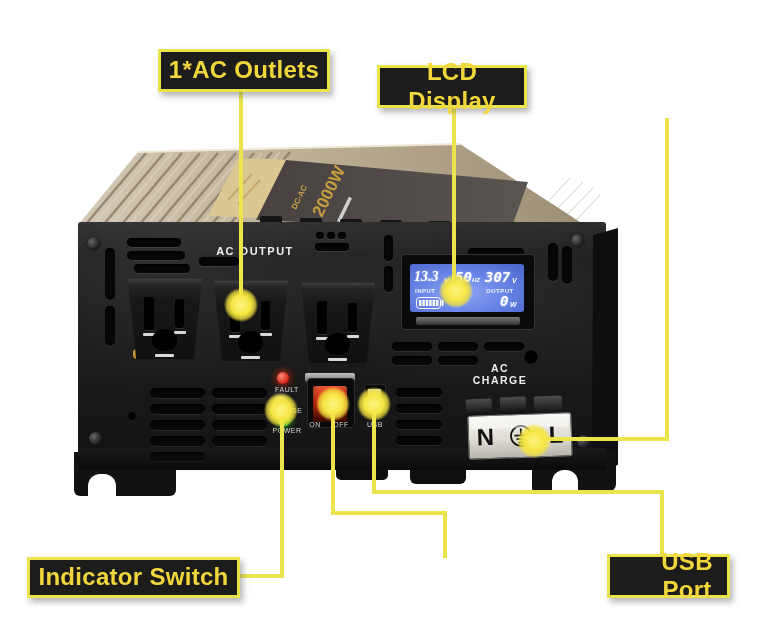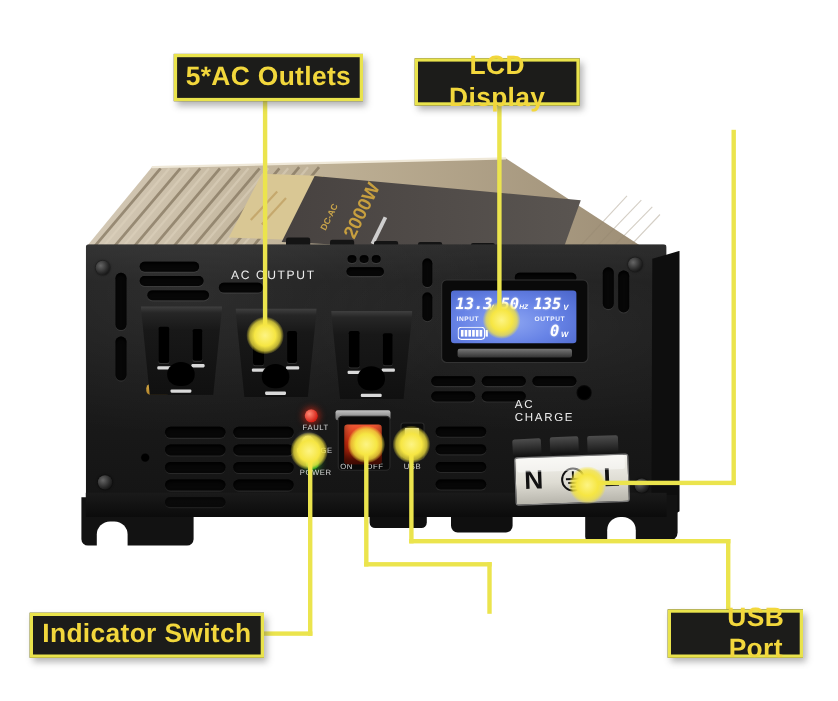--- a/index.html
+++ b/index.html
@@ -35,21 +35,21 @@
   .tab{position:absolute;background:#0f0f0f;z-index:6;}
   .screw{position:absolute;width:13px;height:13px;border-radius:50%;z-index:9;
          background:radial-gradient(circle at 35% 35%,#666 0%,#2a2a2a 55%,#000 100%);
          box-shadow:0 0 2px #000;}
   .vent{position:absolute;background:#070707;border-radius:5px;z-index:9;
         box-shadow:inset 0 2px 3px #000,0 1px 0 rgba(255,255,255,.08);}
   .hole{position:absolute;border-radius:50%;background:radial-gradient(circle,#000 55%,#222);z-index:9;}
   .amber{position:absolute;left:133px;top:349px;width:22px;height:10px;border-radius:4px;
          background:linear-gradient(180deg,#d8ab45,#b3842a);z-index:9;}
 
-  .panel-text{position:absolute;color:#ededed;font-weight:normal;letter-spacing:1.5px;z-index:10;}
+  .panel-text{position:absolute;color:#ededed;font-weight:bold;letter-spacing:1.5px;z-index:10;text-align:center;}
 
   
   .outlet{position:absolute;width:74px;height:82px;z-index:10;
           clip-path:polygon(0 2%,100% 2%,89% 100%,11% 100%);
           background:linear-gradient(180deg,#474747 0%,#262626 9%,#181818 28%,#101010 100%);}
   .slot{position:absolute;background:#000;border-radius:2px;box-shadow:0 1px 0 rgba(255,255,255,.12);}
   .tick{position:absolute;background:#d9d9d9;border-radius:1px;}
   .ground{position:absolute;background:#000;border-radius:50% 50% 46% 46%;}
 
   
@@ -235,25 +235,25 @@
       <div class="slot" style="left:16px;top:20px;width:10px;height:33px;"></div>
       <div class="tick" style="left:15px;top:56px;width:13px;height:3px;"></div>
       <div class="slot" style="left:47px;top:22px;width:9px;height:29px;"></div>
       <div class="tick" style="left:46px;top:54px;width:12px;height:3px;"></div>
       <div class="ground" style="left:24px;top:52px;width:25px;height:22px;"></div>
       <div class="tick" style="left:27px;top:77px;width:19px;height:3px;"></div>
     </div>
 
     <div class="lcd">
       <div class="lcd-screen">
-        <span class="abs seg" style="left:4px;top:5px;font-size:14px;">13.3</span>
+        <span class="abs seg" style="left:4px;top:5px;font-size:14px;font-family:Liberation Serif, serif;">13.3</span>
         <span class="abs unit" style="left:34px;top:13px;">V</span>
         <span class="abs seg" style="left:45px;top:5px;font-size:14px;">50</span>
         <span class="abs unit" style="left:62px;top:13px;font-size:6px;">HZ</span>
-        <span class="abs seg" style="left:75px;top:5px;font-size:14px;">135</span>
+        <span class="abs seg" style="left:75px;top:5px;font-size:14px;">307</span>
         <span class="abs unit" style="left:102px;top:13px;">V</span>
         <span class="lcd-lab" style="left:5px;top:24px;">INPUT</span>
         <span class="lcd-lab" style="left:76px;top:24px;">OUTPUT</span>
         <svg class="abs" style="left:6px;top:33px;" width="28" height="12" viewBox="0 0 28 12">
           <rect x="0.5" y="0.5" width="24" height="11" rx="3" fill="none" stroke="#fff" stroke-width="1"></rect>
           <rect x="25.5" y="3" width="2" height="6" fill="#fff"></rect>
           <g fill="#fff">
               <rect x="3" y="3" width="2.4" height="6"></rect>
               <rect x="6.4" y="3" width="2.4" height="6"></rect>
           <rect x="9.8" y="3" width="2.4" height="6"></rect>
@@ -321,23 +321,23 @@
   <div class="cline" style="left:660px;top:490px;width:4px;height:68px;"></div>
 
   <div class="cdot" style="left:224px;top:288px;"></div>
   <div class="cdot" style="left:439px;top:274px;"></div>
   <div class="cdot" style="left:517px;top:424px;"></div>
   <div class="cdot" style="left:264px;top:393px;"></div>
   <div class="cdot" style="left:316px;top:387px;"></div>
   <div class="cdot" style="left:357px;top:387px;"></div>
 
   <div class="callout" style="left:158px;top:49px;width:172px;height:43px;">
-    <span>5*AC Outlets</span>
-  </div>
-  <div class="callout" style="left:377px;top:53px;width:150px;height:43px;align-items:center;">
+    <span>1*AC Outlets</span>
+  </div>
+  <div class="callout" style="left:377px;top:65px;width:150px;height:43px;align-items:center;">
     <span>LCD Display</span>
   </div>
   <div class="callout" style="left:27px;top:557px;width:213px;height:41px;">
     <span>Indicator Switch</span>
   </div>
   <div class="callout" style="left:607px;top:554px;width:123px;height:44px;padding-left:37px;">
     <span>USB Port</span>
   </div>
 
 </div>

